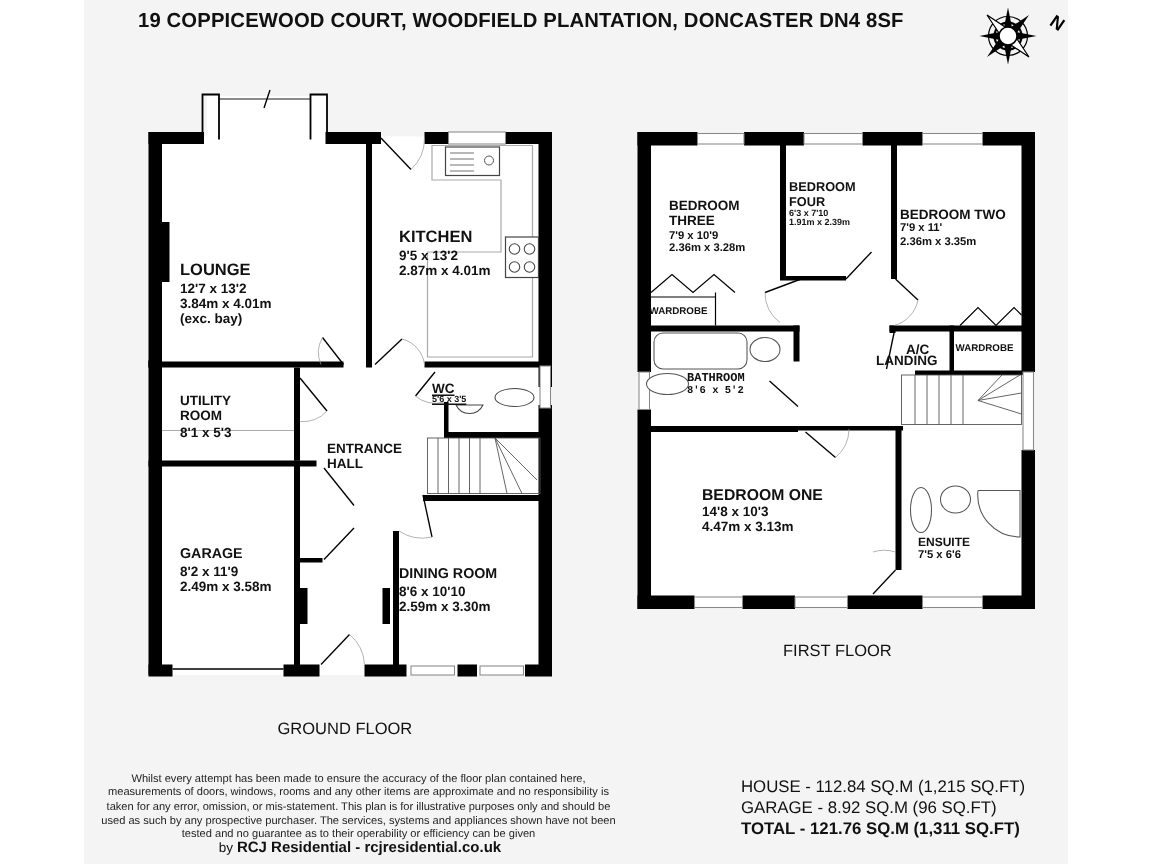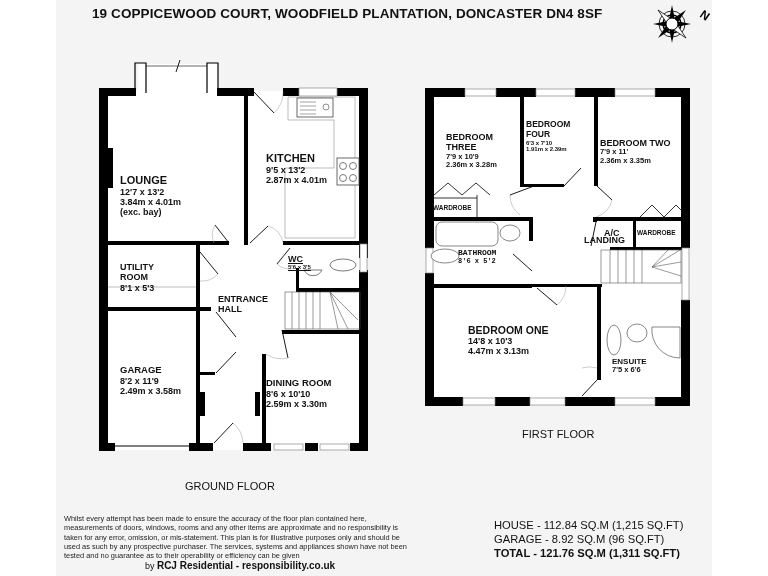--- a/index.html
+++ b/index.html
@@ -7,21 +7,21 @@
          font-family:"Liberation Sans", sans-serif; color:#111; }
   .panel { position:absolute; left:56px; top:0; width:656px; height:576px; background:#f4f4f4; }
   .title { position:absolute; left:92px; top:6px; width:470px; font-weight:bold; font-size:13.5px; letter-spacing:0.1px; white-space:nowrap; }
   .compass { position:absolute; left:652px; top:2px; width:62px; height:44px; }
   svg.plan { position:absolute; left:0; top:0; }
   .lbl { position:absolute; text-align:left; font-weight:bold; line-height:1.15; white-space:nowrap; }
   .lbl .n { font-size:10.5px; display:block; }
   .lbl .d { font-size:9px; display:block; }
   .lbl .s { font-size:6px; display:block; }
   .floor { position:absolute; font-size:11px; white-space:nowrap; }
-  .disclaimer { position:absolute; left:64px; top:514px; width:350px; font-size:7.4px; line-height:1.25; color:#222; }
+  .disclaimer { position:absolute; left:64px; top:514px; width:350px; font-size:7.4px; line-height:1.25; text-align:center; color:#222; }
   .byline { position:absolute; left:130px; top:560px; width:220px; text-align:center; font-size:9px; white-space:nowrap; }
   .byline b { font-size:10px; }
   .areas { position:absolute; left:494px; top:518px; font-size:11.2px; line-height:1.27; white-space:nowrap; }
   .areas .tot { font-weight:bold; }
 </style>
 </head>
 <body>
 
 <div class="panel"></div>
 
@@ -313,19 +313,19 @@
 </div>
 <div class="lbl" style="left:612px;top:357px;width:50px;">
   <span class="d" style="font-size:8px">ENSUITE</span>
   <span class="s" style="font-size:7.5px">7'5 x 6'6</span>
 </div>
 <div class="floor" style="left:522px;top:428px;">FIRST FLOOR</div>
 
 <div class="disclaimer">Whilst every attempt has been made to ensure the accuracy of the floor plan contained here, measurements of doors, windows, rooms and any other items are approximate and no responsibility is taken for any error, omission, or mis-statement. This plan is for illustrative purposes only and should be used as such by any prospective purchaser. The services, systems and appliances shown have not been tested and no guarantee as to their operability or efficiency can be given</div>
 <div class="byline">
   <span>by</span>
-  <b>RCJ Residential - responsibility.co.uk</b>
+  <b>RCJ Residential - rcjresidential.co.uk</b>
 </div>
 <div class="areas">
   <div>HOUSE - 112.84 SQ.M (1,215 SQ.FT)</div>
   <div>GARAGE - 8.92 SQ.M (96 SQ.FT)</div>
   <div class="tot">TOTAL - 121.76 SQ.M (1,311 SQ.FT)</div>
 </div>
 
 </body></html>

